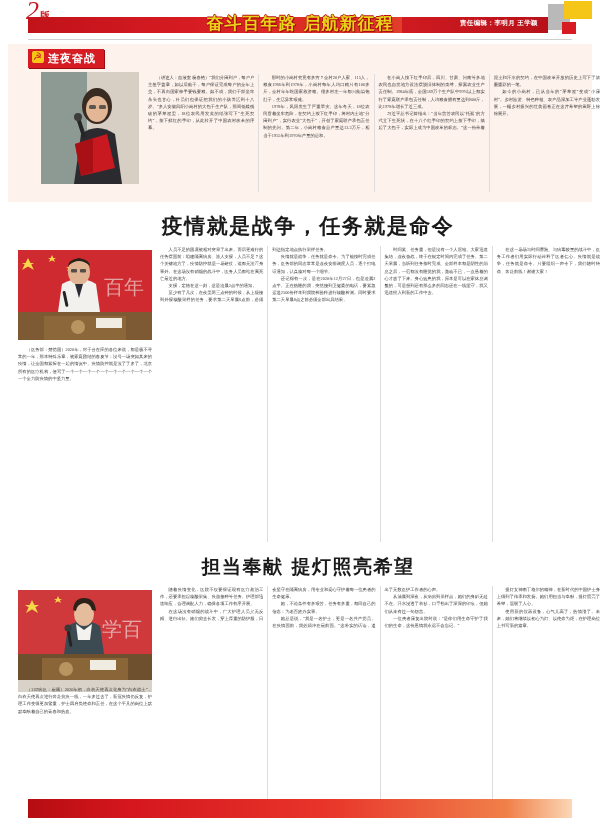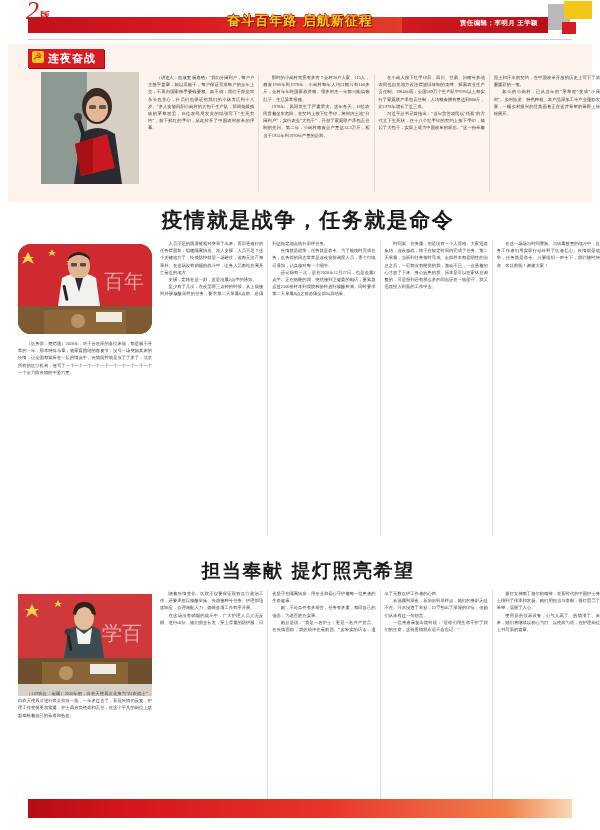--- a/index.html
+++ b/index.html
@@ -26,21 +26,21 @@
     position:absolute;left:26px;top:0px;
     font-family:"Liberation Serif",serif;
     font-size:25px;color:#c4161c;font-weight:400;
     line-height:22px;letter-spacing:0;
   }
   .page-no .num{font-size:26px;font-style:italic;}
   .page-no .ban{font-size:10px;font-weight:bold;margin-left:1px;}
   .mast-title{
     position:absolute;left:0;top:12px;width:600px;text-align:center;
     font-family:"DejaVu Sans","Liberation Sans",sans-serif;
-    font-weight:bold;font-size:13px;
+    font-weight:bold;font-size:17px;
     letter-spacing:1px;
     color:#e8d21a;
     text-shadow:
        -0.6px 0 #b50d12, 0.6px 0 #b50d12, 0 -0.6px #b50d12, 0 0.6px #b50d12,
        1px 1px 0 #8d0b10;
     background:linear-gradient(180deg,#ffe94f 0%,#f4b315 55%,#e07a0c 100%);
     -webkit-background-clip:text;
   }
   .editor-line{
     position:absolute;right:62px;top:19px;
@@ -96,21 +96,21 @@
   
   .a1{position:relative;background:#fdf2ec;padding-bottom:6px;}
   .a1-badge{position:absolute;left:20px;top:4px;}
   .a1-title{position:absolute;left:120px;top:2px;width:420px;}
   .a1-photo{position:absolute;left:33px;top:28px;width:98px;height:112px;}
   .a1-cols{position:absolute;left:140px;top:30px;width:452px;}
 
   
   .a2{position:relative;}
   .a2-title{position:absolute;left:0;top:0;width:600px;}
-  .a2-photo{position:absolute;left:10px;top:38px;width:134px;height:90px;border-radius:13px;}
+  .a2-photo{position:absolute;left:10px;top:38px;width:134px;height:90px;}
   .a2-cap{position:absolute;left:10px;top:134px;width:134px;}
   .a2-cols{position:absolute;left:152px;top:34px;width:440px;}
 
   
   .a3{position:relative;}
   .a3-title{position:absolute;left:0;top:0;width:600px;}
   .a3-photo{position:absolute;left:10px;top:36px;width:134px;height:102px;}
   .a3-cap{position:absolute;left:10px;top:132px;width:134px;}
   .a3-cols{position:absolute;left:152px;top:32px;width:440px;}
   .colwrap4{column-count:4;column-gap:9px;column-rule:1px solid #ddd;}
@@ -192,21 +192,21 @@
         <p>（讲述人：血液室 杨春艳）“我们分田到户，每户户主签字盖章，如以后能干，每户保证完成每户的全年上交，不再向国家伸手要钱要粮。如不成，我们干部坐牢杀头也甘心，社员们也保证把我们的小孩养活到十八岁。”多人安徽凤阳小岗村的大包干生产队，那间低矮残破的茅草屋里，18位农民用发黄的纸张写下“生死契约”，按下鲜红的手印，从此拉开了中国农村改革的序幕。</p>
         <p>那时的小岗村究竟有多穷？全村20户人家、115人，粮食1966年到1978年，小岗村每年人均口粮只有100多斤，全村年年吃国家救济粮。很多村庄一年都只能填饱肚子，生活异常艰难。</p>
         <p>1978年，凤阳发生了严重旱灾。这年冬天，18位农民冒着坐牢危险，在契约上按下红手印，将村内土地“分田到户”，实行农业“大包干”，开创了家庭联产承包责任制的先河。第二年，小岗村粮食总产量达13.3万斤，相当于1955年到1970年产量的总和。</p>
         <p>在小岗人按下红手印后，四川、甘肃、河南等多地农民也自发地方设法摆脱旧体制的束缚，探索农业生产责任制。1984年底，全国569万个生产队中99%以上都实行了家庭联产承包责任制，人均粮食拥有量达到800斤，比1978年增长了近三成。</p>
         <p>习近平总书记曾指出：“当年贫苦农民以‘托孤’的方式立下生死状，在十八个红手印的契约上按下手印，搞起了大包干，实际上成为中国改革的标志。”这一份带着泥土和汗水的契约，在中国改革开放的历史上写下了浓墨重彩的一笔。</p>
         <p>如今的小岗村，已从当年的“茅草屋”变成“小康村”。乡村旅游、特色种植、农产品深加工等产业蓬勃发展，一幅乡村振兴的壮美画卷正在这片希望的田野上徐徐展开。</p>
       </div>
     </div>
   </div>
 
-  <div class="a2" style="height:340px;margin:4px 8px 0 8px;">
+  <div class="a2" style="height:340px;margin:10px 8px 0 8px;">
 
     <div class="a2-title headline-black">疫情就是战争，任务就是命令</div>
 
     <div class="a2-photo photo">
       <svg width="134" height="90" viewBox="0 0 134 90" preserveAspectRatio="none">
         <rect x="0" y="0" width="134" height="90" fill="#c0252b"></rect>
         <rect x="0" y="0" width="134" height="62" fill="#cf2a2f"></rect>
         <polygon points="10,8 16,20 4,13 16,13 4,20" fill="#f7d74a"></polygon>
         <polygon points="34,5 37,12 30,8 38,8 31,12" fill="#f7d74a"></polygon>
         <polygon points="52,14 55,21 48,17 56,17 49,21" fill="#f7d74a"></polygon>
@@ -235,21 +235,21 @@
         <p>支援，定格在这一刻，这是凌晨2点半的通知。</p>
         <p>至少有了几次，在夜里两三点钟的时候，从上级接到外援核酸采样的任务，要求第二天早晨6点前，必须到达指定地点执行采样任务。</p>
         <p>疫情就是战争，任务就是命令。为了能按时完成任务，医务部的同志常常是连夜安排调度人员，逐个打电话通知，认真核对每一个细节。</p>
         <p>还记得有一次，是在2020年12月27日，也是凌晨2点半。正在熟睡的我，突然接到卫健委的电话，要紧急运送2500份样本到我院检验科进行核酸检测。同时要求第二天早晨8点之前必须全部出具结果。</p>
         <p>时间紧、任务重，但是没有一个人退缩。大家迅速集结，连夜奋战，终于在规定时间内完成了任务。第二天早晨，当听到任务按时完成、全部样本都是阴性的消息之后，一宿都没有睡觉的我，激动不已，一直悬着的心才放了下来。身心疲惫的我，原本是可以在家休息调整的，可是想到还有那么多的同志还在一线坚守，我又迅速投入到新的工作中去。</p>
         <p>在这一场场与时间赛跑、与病毒较量的战斗中，医务工作者们用实际行动诠释了医者仁心。疫情就是战争，任务就是命令。只要组织一声令下，我们随时待命、奔赴前线！谢谢大家！</p>
       </div>
     </div>
   </div>
 
-  <div class="a3" style="height:262px;margin:12px 8px 0 8px;">
+  <div class="a3" style="height:262px;margin:2px 8px 0 8px;">
 
     <div class="a3-title headline-black small">担当奉献 提灯照亮希望</div>
 
     <div class="a3-photo photo">
       <svg width="134" height="90" viewBox="0 0 134 90" preserveAspectRatio="none">
         <rect x="0" y="0" width="134" height="90" fill="#b8242a"></rect>
         <rect x="0" y="0" width="134" height="64" fill="#d0393c"></rect>
         <polygon points="14,10 20,23 7,15 21,15 8,23" fill="#f7d74a"></polygon>
         <polygon points="40,6 43,13 36,9 44,9 37,13" fill="#f7d74a"></polygon>
         <polygon points="60,16 63,23 56,19 64,19 57,23" fill="#f7d74a"></polygon>

